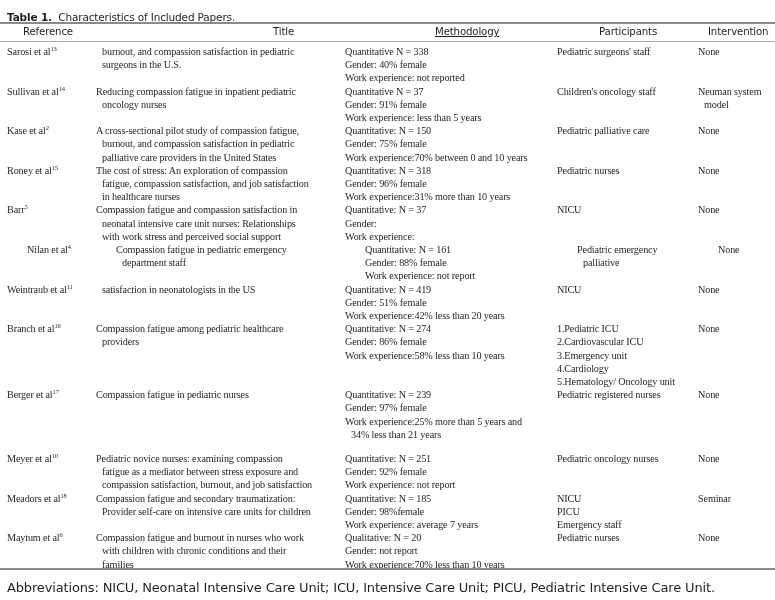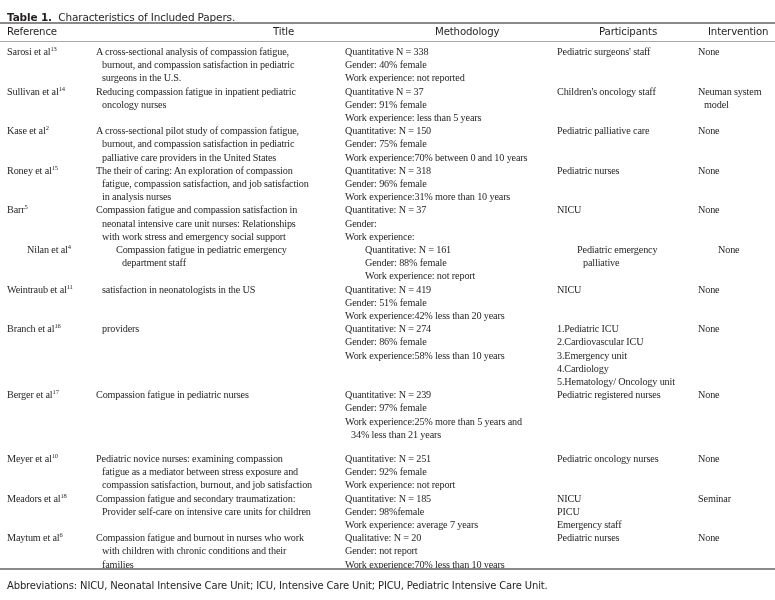--- a/index.html
+++ b/index.html
@@ -13,41 +13,41 @@
   .page { position: relative; width: 775px; height: 600px; }
   .caption {
     position: absolute; left: 7px; top: 11px;
     font-size: 10.5px;
   }
   .caption b { font-weight: bold; }
   .rule-top { position: absolute; left: 0; top: 22px; width: 775px; height: 2px; background: #8a8a8a; }
   .rule-head { position: absolute; left: 0; top: 41px; width: 775px; height: 1px; background: #a8a8a8; }
   .rule-bottom { position: absolute; left: 0; top: 568px; width: 775px; height: 2px; background: #8a8a8a; }
   .head { position: absolute; top: 26px; }
-  .h-ref { left: 7px; }
+  .h-ref { left: 23px; }
   .h-title { left: 243px; margin-left: 30px; }
-  .h-meth { left: 435px; }
+  .h-meth { left: 435px; text-decoration: underline; }
   .h-part { left: 599px; }
   .h-int { left: 708px; }
 
   .rows { position: absolute; left: 0; top: 45px; width: 775px; }
   .row { position: relative; width: 660px; font-family: Liberation Serif, serif; }
   .cell { position: absolute; top: 0; line-height: 13.2px; }
   .c-ref { left: 7px; width: 115px; }
   .c-title { left: 96px; width: 240px; }
   .c-meth { left: 345px; width: 215px; }
   .c-part { left: 557px; width: 140px; }
   .c-int { left: 698px; width: 77px; }
   .line { display: block; white-space: nowrap; }
   .indent { padding-left: 6px; }
   sup { font-size: 6.5px; vertical-align: 4px; line-height: 0; }
 
   .footnote {
     position: absolute; left: 7px; top: 580px;
-    font-size: 10px;
+    font-size: 13px;
   }
 </style>
 </head>
 <body>
 
 <div class="page">
   <div class="caption"><b>Table 1.</b>&nbsp;&nbsp;<span>Characteristics of Included Papers.</span></div>
 
   <div class="rule-top"></div>
 
@@ -56,21 +56,20 @@
   <div class="head h-meth">Methodology</div>
   <div class="head h-part">Participants</div>
   <div class="head h-int">Intervention</div>
 
   <div class="rule-head"></div>
 
   <div class="rows" id="rows">
       <div class="row" style="height: 39.6px;">
         <div class="cell c-ref"><span>Sarosi et al</span><sup>13</sup></div>
         <div class="cell c-title">
-          <span class="line">A cross-sectional analysis of compassion fatigue,</span>
           <span class="line indent">burnout, and compassion satisfaction in pediatric</span>
           <span class="line indent">surgeons in the U.S.</span>
         </div>
         <div class="cell c-meth">
           <span class="line">Quantitative N = 338</span>
           <span class="line">Gender: 40% female</span>
           <span class="line">Work experience: not reported</span>
         </div>
         <div class="cell c-part">
           <span class="line">Pediatric surgeons' staff</span>
@@ -113,42 +112,42 @@
         <div class="cell c-part">
           <span class="line">Pediatric palliative care</span>
         </div>
         <div class="cell c-int">
           <span class="line">None</span>
         </div>
       </div>
       <div class="row" style="height: 39.6px;">
         <div class="cell c-ref"><span>Roney et al</span><sup>15</sup></div>
         <div class="cell c-title">
-          <span class="line">The their of caring: An exploration of compassion</span>
+          <span class="line">The cost of stress: An exploration of compassion</span>
           <span class="line indent">fatigue, compassion satisfaction, and job satisfaction</span>
-          <span class="line indent">in analysis nurses</span>
+          <span class="line indent">in healthcare nurses</span>
         </div>
         <div class="cell c-meth">
           <span class="line">Quantitative: N = 318</span>
           <span class="line">Gender: 96% female</span>
           <span class="line">Work experience:31% more than 10 years</span>
         </div>
         <div class="cell c-part">
           <span class="line">Pediatric nurses</span>
         </div>
         <div class="cell c-int">
           <span class="line">None</span>
         </div>
       </div>
       <div class="row" style="height: 39.6px;">
         <div class="cell c-ref"><span>Barr</span><sup>5</sup></div>
         <div class="cell c-title">
           <span class="line">Compassion fatigue and compassion satisfaction in</span>
           <span class="line indent">neonatal intensive care unit nurses: Relationships</span>
-          <span class="line indent">with work stress and emergency social support</span>
+          <span class="line indent">with work stress and perceived social support</span>
         </div>
         <div class="cell c-meth">
           <span class="line">Quantitative: N = 37</span>
           <span class="line">Gender:</span>
           <span class="line">Work experience:</span>
         </div>
         <div class="cell c-part">
           <span class="line">NICU</span>
         </div>
         <div class="cell c-int">
@@ -187,20 +186,21 @@
         <div class="cell c-part">
           <span class="line">NICU</span>
         </div>
         <div class="cell c-int">
           <span class="line">None</span>
         </div>
       </div>
       <div class="row" style="height: 66px;">
         <div class="cell c-ref"><span>Branch et al</span><sup>16</sup></div>
         <div class="cell c-title">
+          <span class="line">Compassion fatigue among pediatric healthcare</span>
           <span class="line indent">providers</span>
         </div>
         <div class="cell c-meth">
           <span class="line">Quantitative: N = 274</span>
           <span class="line">Gender: 86% female</span>
           <span class="line">Work experience:58% less than 10 years</span>
         </div>
         <div class="cell c-part">
           <span class="line">1.Pediatric ICU</span>
           <span class="line">2.Cardiovascular ICU</span>

